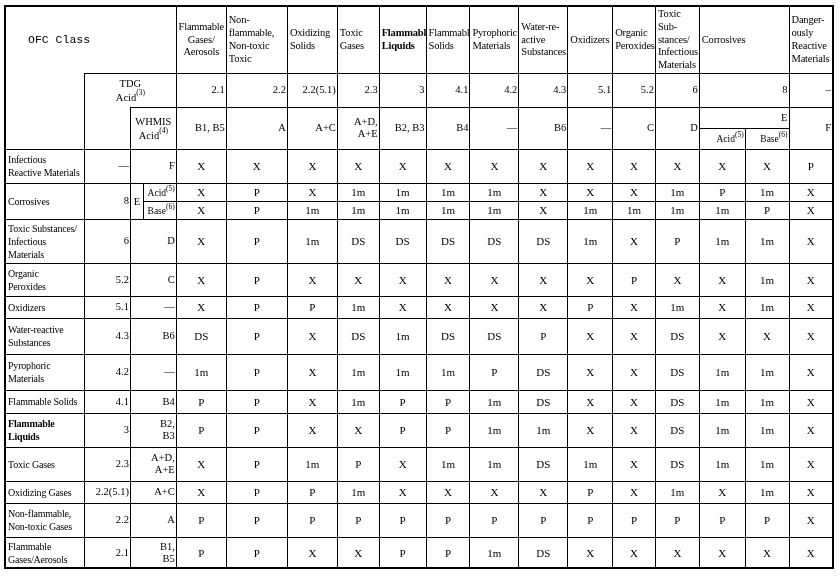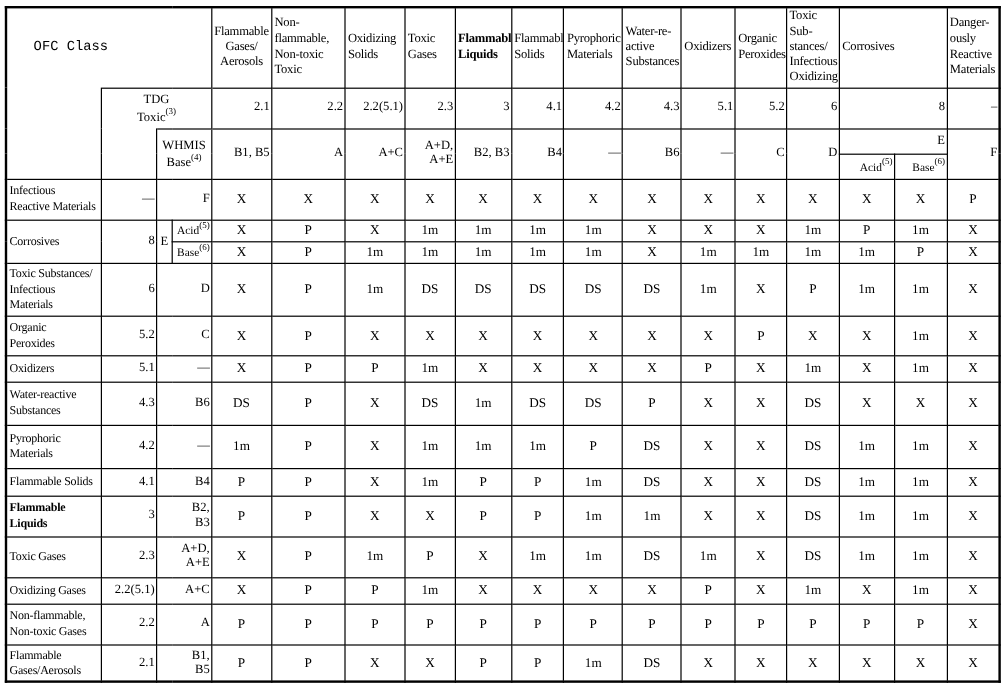--- a/index.html
+++ b/index.html
@@ -90,49 +90,49 @@
 Materials</td>
           <td class="colhdr" data-name="column-header-wr">Water-re-
 active
 Substances</td>
           <td class="colhdr" data-name="column-header-ox">Oxidizers</td>
           <td class="colhdr" data-name="column-header-op">Organic
 Peroxides</td>
           <td class="colhdr" data-name="column-header-ts">Toxic Sub-
 stances/
 Infectious
-Oxidizing</td>
+Materials</td>
           <td class="colhdr" data-name="column-header-cor" colspan="2">Corrosives</td>
           <td class="colhdr" data-name="column-header-drm">Danger-
 ously
 Reactive
 Materials</td>
         </tr>
       <tr id="hrow-tdg" data-name="tdg-class-row">
         <td class="corner-empty" rowspan="3" data-name="corner-step-cell"></td>
         <td class="tdg-hdr" colspan="3" data-name="tdg-class-header"><span data-name="tdg-class-text">TDG
-Toxic</span><sup data-name="tdg-footnote-marker">(3)</sup></td>
+Acid</span><sup data-name="tdg-footnote-marker">(3)</sup></td>
       <td class="num" data-name="tdg-class-fg">2.1</td>
           <td class="num" data-name="tdg-class-nf">2.2</td>
           <td class="num" data-name="tdg-class-og">2.2(5.1)</td>
           <td class="num" data-name="tdg-class-tg">2.3</td>
           <td class="num" data-name="tdg-class-fl">3</td>
           <td class="num" data-name="tdg-class-fs">4.1</td>
           <td class="num" data-name="tdg-class-pm">4.2</td>
           <td class="num" data-name="tdg-class-wr">4.3</td>
           <td class="num" data-name="tdg-class-ox">5.1</td>
           <td class="num" data-name="tdg-class-op">5.2</td>
           <td class="num" data-name="tdg-class-ts">6</td>
           <td class="num" data-name="tdg-class-cor" colspan="2">8</td>
           <td class="num" data-name="tdg-class-drm">–</td>
         </tr>
       <tr id="hrow-whmis" data-name="whmis-class-row">
         <td class="corner-empty2" rowspan="2" data-name="corner-step-cell-2"></td>
         <td class="whmis-hdr" colspan="2" rowspan="2" data-name="whmis-class-header"><span data-name="whmis-class-text">WHMIS
-Base</span><sup data-name="whmis-footnote-marker">(4)</sup></td>
+Acid</span><sup data-name="whmis-footnote-marker">(4)</sup></td>
       <td class="num" data-name="whmis-class-fg" rowspan="2">B1, B5</td>
           <td class="num" data-name="whmis-class-nf" rowspan="2">A</td>
           <td class="num" data-name="whmis-class-og" rowspan="2">A+C</td>
           <td class="num" data-name="whmis-class-tg" rowspan="2">A+D,
 A+E</td>
           <td class="num" data-name="whmis-class-fl" rowspan="2">B2, B3</td>
           <td class="num" data-name="whmis-class-fs" rowspan="2">B4</td>
           <td class="num" data-name="whmis-class-pm" rowspan="2">—</td>
           <td class="num" data-name="whmis-class-wr" rowspan="2">B6</td>
           <td class="num" data-name="whmis-class-ox" rowspan="2">—</td>

